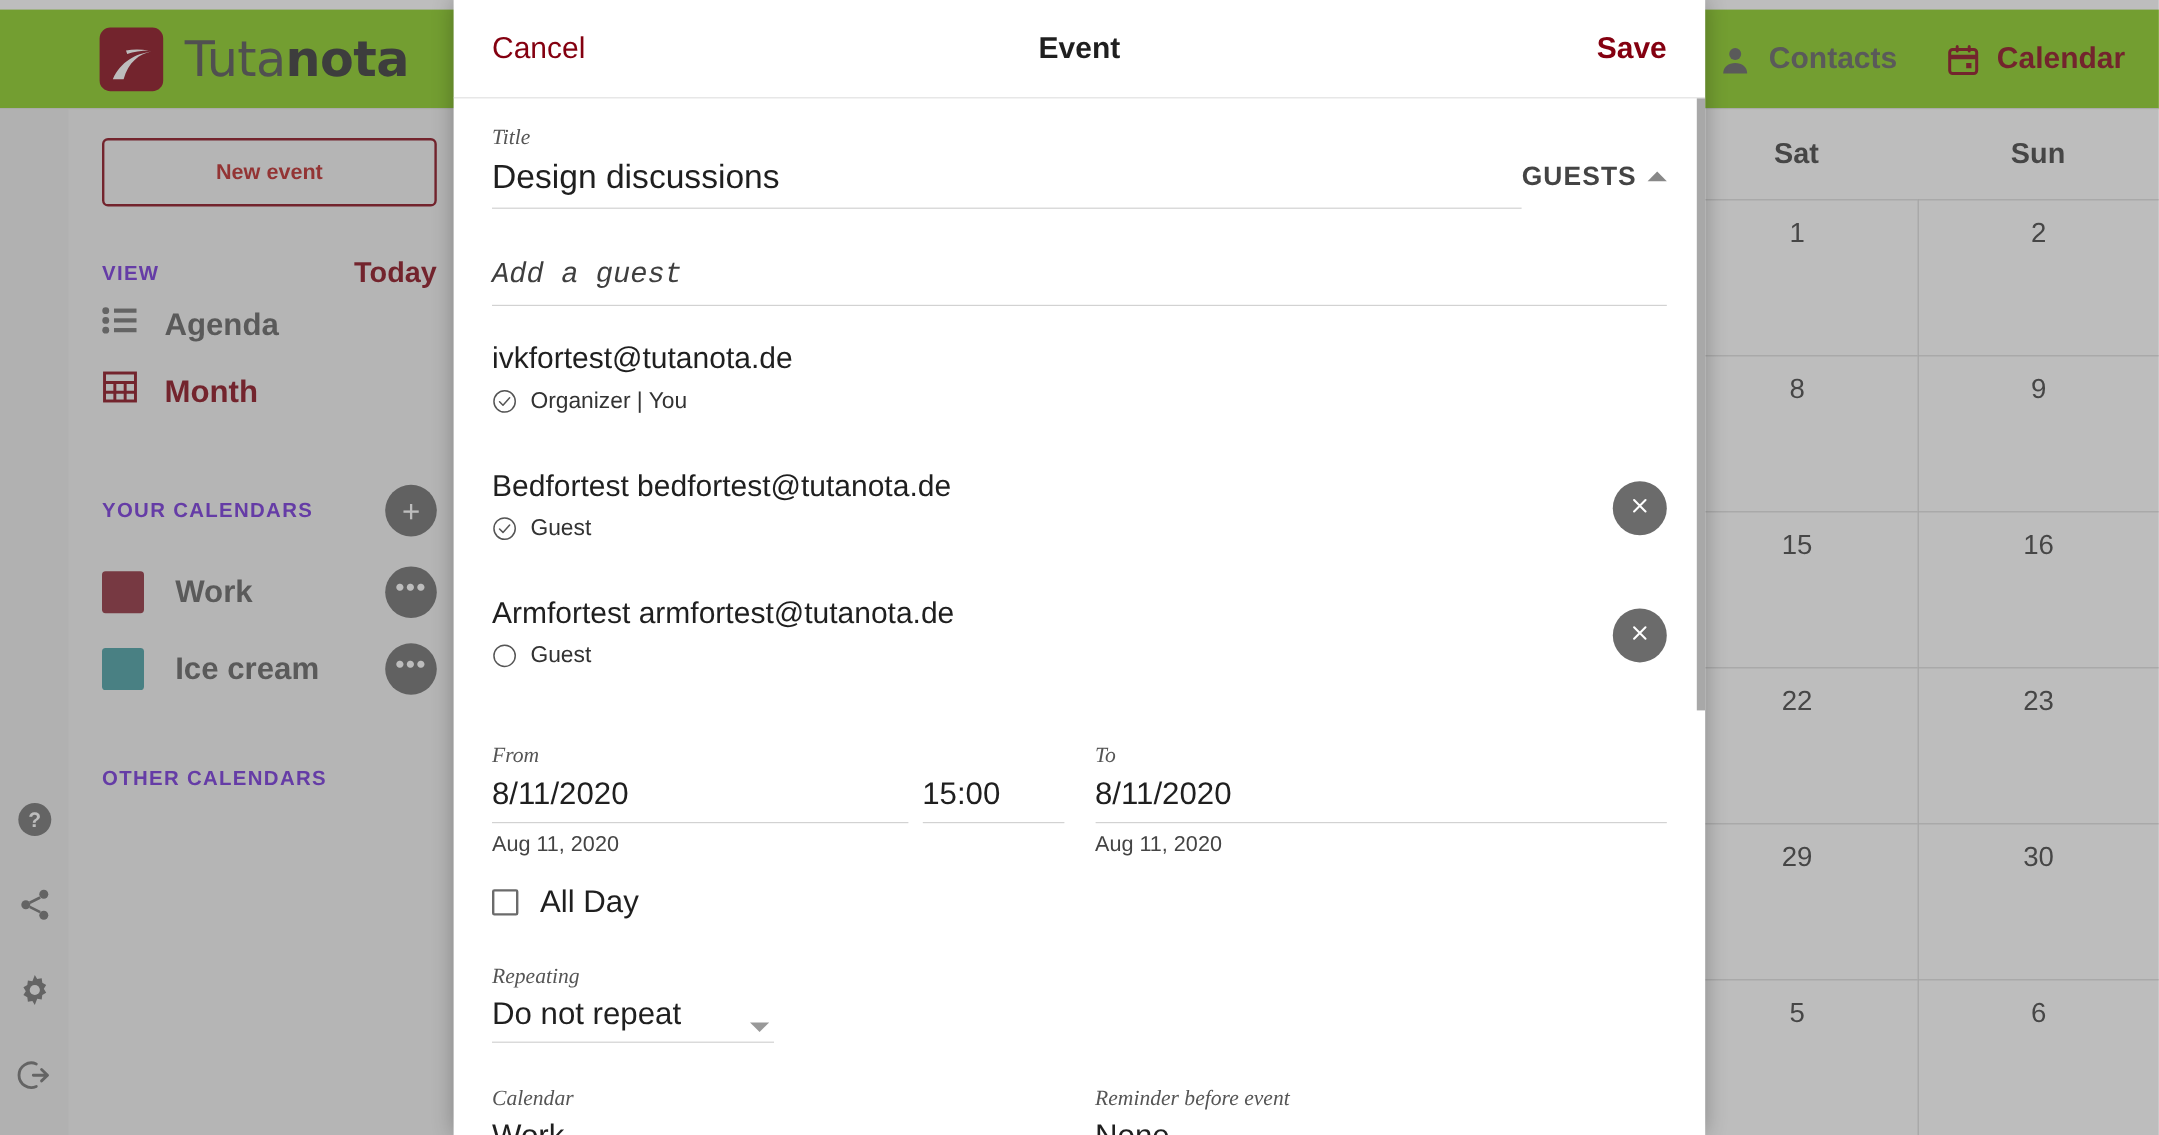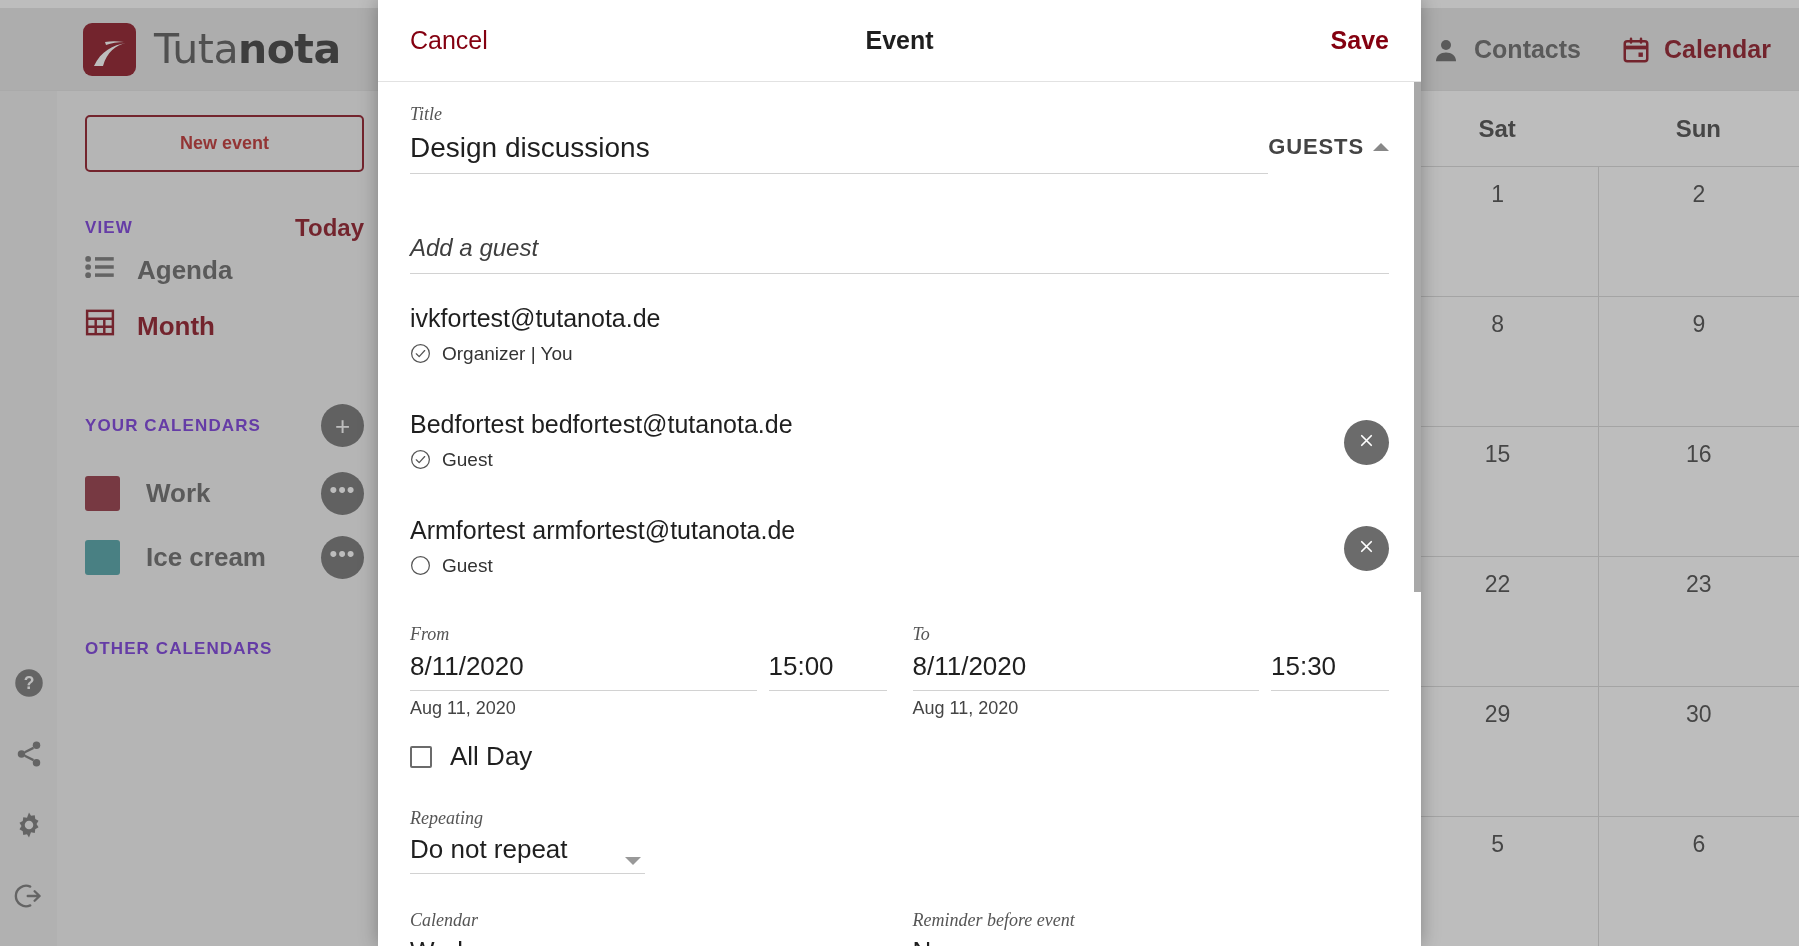--- a/index.html
+++ b/index.html
@@ -17,21 +17,21 @@
   }
   #dim-overlay {
     position: absolute; inset: 0;
     background: rgba(90,90,90,0.40);
     z-index: 40;
   }
 
   
   .topbar {
     position: absolute; left: 0; top: 8px; width: 1799px; height: 83px;
-    background: #e5e5e5;
+    background: #84cc16;
     border-bottom: 1px solid #e0e0e0;
     display: flex; align-items: center;
   }
   .logo-wrap {
     display: flex; align-items: center; gap: 18px;
     margin-left: 83px;
   }
   .logo-mark {
     width: 53px; height: 53px; border-radius: 9px;
     background: #840010; position: relative; overflow: hidden;
@@ -186,23 +186,23 @@
     border-bottom: 8px solid #888;
   }
   .caret-down {
     width: 0; height: 0;
     border-left: 8px solid transparent; border-right: 8px solid transparent;
     border-top: 8px solid #999;
   }
 
   
   .addguest {
-    margin-top: 60px; padding-bottom: 11px;
+    margin-top: 42px; padding-bottom: 11px;
     font-size: 24px; font-style: italic; color: #3f3f3f;
-    font-family: Liberation Sans, sans-serif;
+    font-family: Liberation Mono, monospace;
   }
 
   
   .guest-row {
     display: flex; align-items: flex-start;
     margin-top: 30px; min-height: 76px;
   }
   .guest-main { flex: 1; }
   .guest-email { font-size: 25px; color: #1f1f1f; }
   .guest-status {
@@ -217,21 +217,21 @@
   }
   .attending-sel .fld-value { font-size: 27px; }
   .xbtn {
     width: 45px; height: 45px; border-radius: 50%;
     background: #6b6b6b; color: #fff;
     display: flex; align-items: center; justify-content: center;
     margin-top: 10px;
   }
 
   
-  .date-row { display: flex; gap: 26px; margin-top: 32px; align-items: center; }
+  .date-row { display: flex; gap: 26px; margin-top: 46px; align-items: center; }
   .date-block { flex: 1; display: flex; gap: 12px; }
   .date-main { flex: 1; }
   .time-main { width: 118px; }
   .dt-val { font-size: 26px; color: #1f1f1f; padding: 6px 0 8px; }
   .dt-sub { font-size: 18px; color: #444; padding-top: 7px; }
 
   
   .allday {
     display: flex; align-items: center; gap: 18px;
     margin-top: 22px;
@@ -555,26 +555,20 @@
         </div>
       </div>
       <div class="date-block">
         <div class="date-main">
           <div class="fld-label">To</div>
           <div class="underline">
               <div class="dt-val">8/11/2020</div>
             </div>
           <div class="dt-sub">Aug 11, 2020</div>
         </div>
-        <div class="time-main">
-          <div class="fld-label">&nbsp;</div>
-          <div class="underline">
-              <div class="dt-val">15:30</div>
-            </div>
-        </div>
       </div>
     </div>
 
     <div class="allday">
       <span class="cbox"></span>
       <span class="allday-text">All Day</span>
     </div>
 
     <div class="repeating underline">
       <div class="fld-label">Repeating</div>

